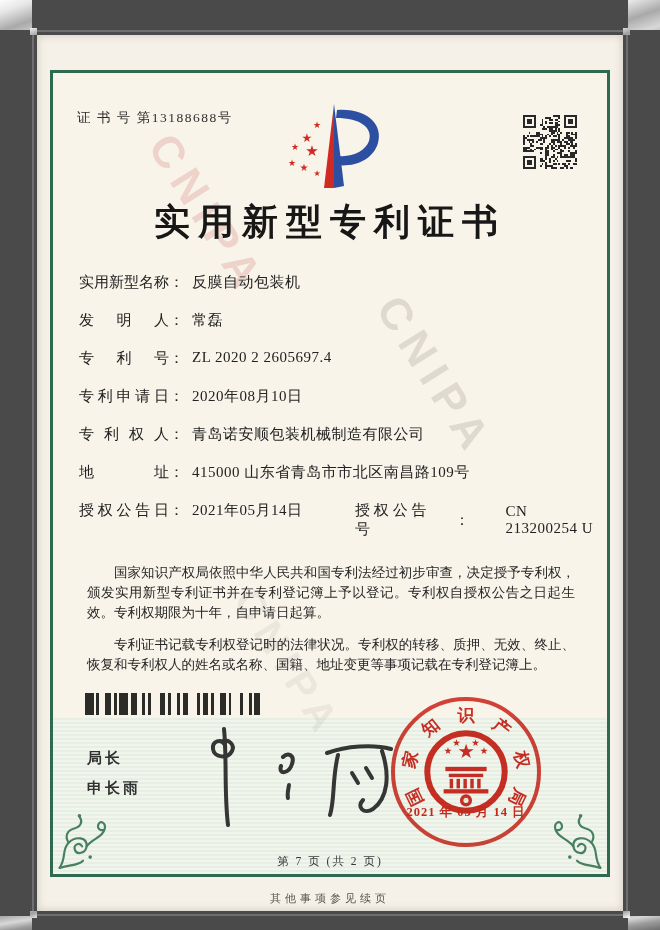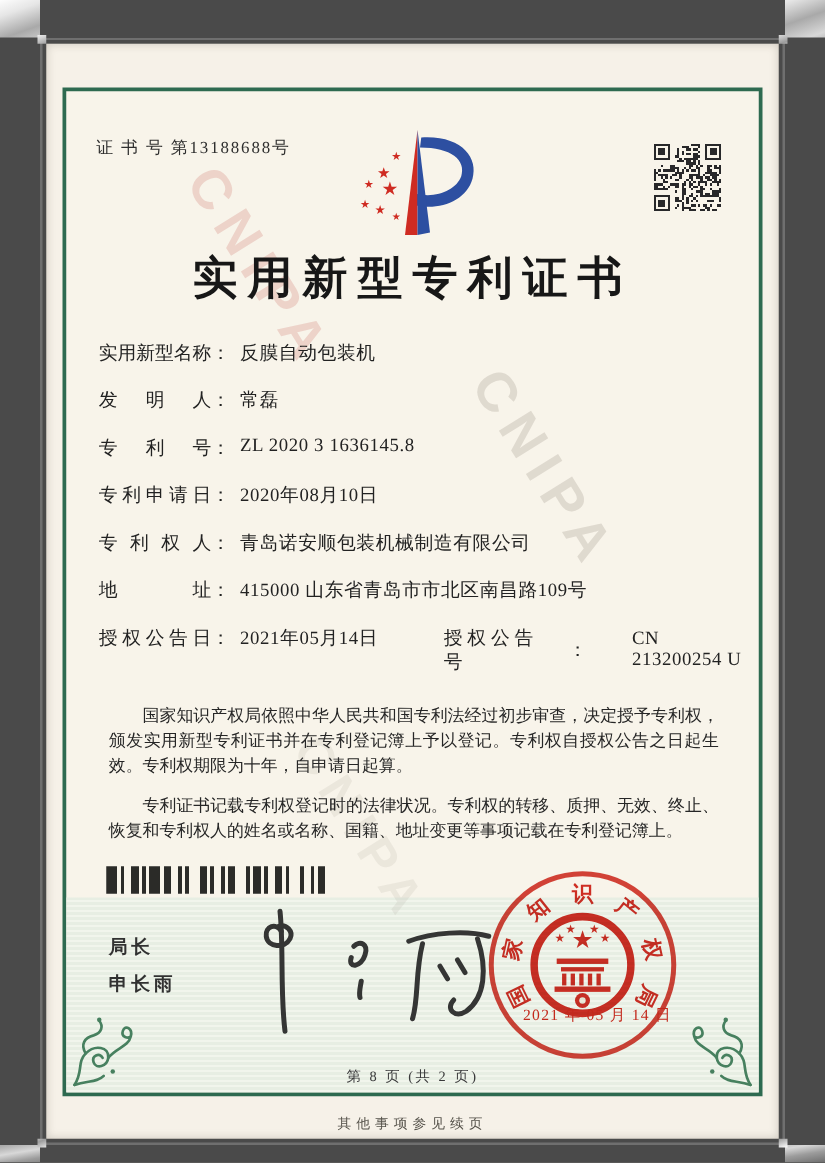--- a/index.html
+++ b/index.html
@@ -43,22 +43,22 @@
   .barcode svg{width:100%;height:100%;fill:#2b2b28;shape-rendering:crispEdges;}
   .director{position:absolute;left:34px;top:670px;font-size:15px;line-height:30px;
             letter-spacing:3px;color:#313131;font-weight:bold;z-index:3;}
   .signature{position:absolute;left:138px;top:650px;width:215px;height:112px;z-index:4;}
   .seal{position:absolute;left:338px;top:624px;width:150px;height:150px;box-sizing:border-box;
         border:4px solid rgba(208,36,24,.9);border-radius:50%;z-index:5;opacity:.95;
         mix-blend-mode:multiply;}
   .emblem{position:absolute;left:50%;top:50%;transform:translate(-50%,-50%);width:86px;height:86px;}
   .seal-ch{position:absolute;left:50%;top:50%;font-size:17px;font-weight:bold;color:#d2241a;
            font-family:"Liberation Sans",sans-serif;}
-  .seal-date{position:absolute;left:344px;top:731px;width:162px;text-align:center;font-size:12.5px;
-             font-weight:normal;color:#c3291c;letter-spacing:1px;z-index:6;}
+  .seal-date{position:absolute;left:332px;top:731px;width:162px;text-align:center;font-size:12.5px;
+             font-weight:bold;color:#c3291c;letter-spacing:1px;z-index:6;}
   .page-info{position:absolute;left:0;right:0;top:781px;text-align:center;font-size:11.5px;
              letter-spacing:2px;color:#39393a;z-index:3;}
   .flourish{position:absolute;bottom:4px;width:54px;height:60px;z-index:2;}
   .flourish svg{width:100%;height:100%;stroke:#47805f;fill:none;stroke-width:2.4;
                 stroke-linecap:round;}
   .fl-l{left:3px;}
   .fl-r{right:3px;transform:scaleX(-1);}
   .footer-note{position:absolute;left:0;right:0;top:891px;text-align:center;font-size:11px;
                letter-spacing:4px;color:#55524a;}
 </style>
@@ -407,21 +407,21 @@
           <span class="fvalue">反膜自动包装机</span>
       </div>
       <div class="frow">
         <span class="flabel">发明人</span>
           <span class="fcolon">：</span>
           <span class="fvalue">常磊</span>
       </div>
       <div class="frow">
         <span class="flabel">专利号</span>
           <span class="fcolon">：</span>
-          <span class="fvalue">ZL 2020 3 1636145.8</span>
+          <span class="fvalue">ZL 2020 2 2605697.4</span>
       </div>
       <div class="frow">
         <span class="flabel">专利申请日</span>
           <span class="fcolon">：</span>
           <span class="fvalue">2020年08月10日</span>
       </div>
       <div class="frow">
         <span class="flabel">专利权人</span>
           <span class="fcolon">：</span>
           <span class="fvalue">青岛诺安顺包装机械制造有限公司</span>
@@ -517,17 +517,17 @@
           <span class="seal-ch" style="transform: translate(-50%, -50%) rotate(-38.6667deg) translateY(-57px);">知</span>
           <span class="seal-ch" style="transform: translate(-50%, -50%) rotate(0deg) translateY(-57px);">识</span>
           <span class="seal-ch" style="transform: translate(-50%, -50%) rotate(38.6667deg) translateY(-57px);">产</span>
           <span class="seal-ch" style="transform: translate(-50%, -50%) rotate(77.3333deg) translateY(-57px);">权</span>
           <span class="seal-ch" style="transform: translate(-50%, -50%) rotate(116deg) translateY(-57px);">局</span>
         </div>
     </div>
 
     <div class="seal-date">2021 年 05 月 14 日</div>
 
-    <div class="page-info">第 8 页 (共 2 页)</div>
+    <div class="page-info">第 7 页 (共 2 页)</div>
   </div>
 
   <div class="footer-note">其他事项参见续页</div>
 </div>
 
 </body></html>

